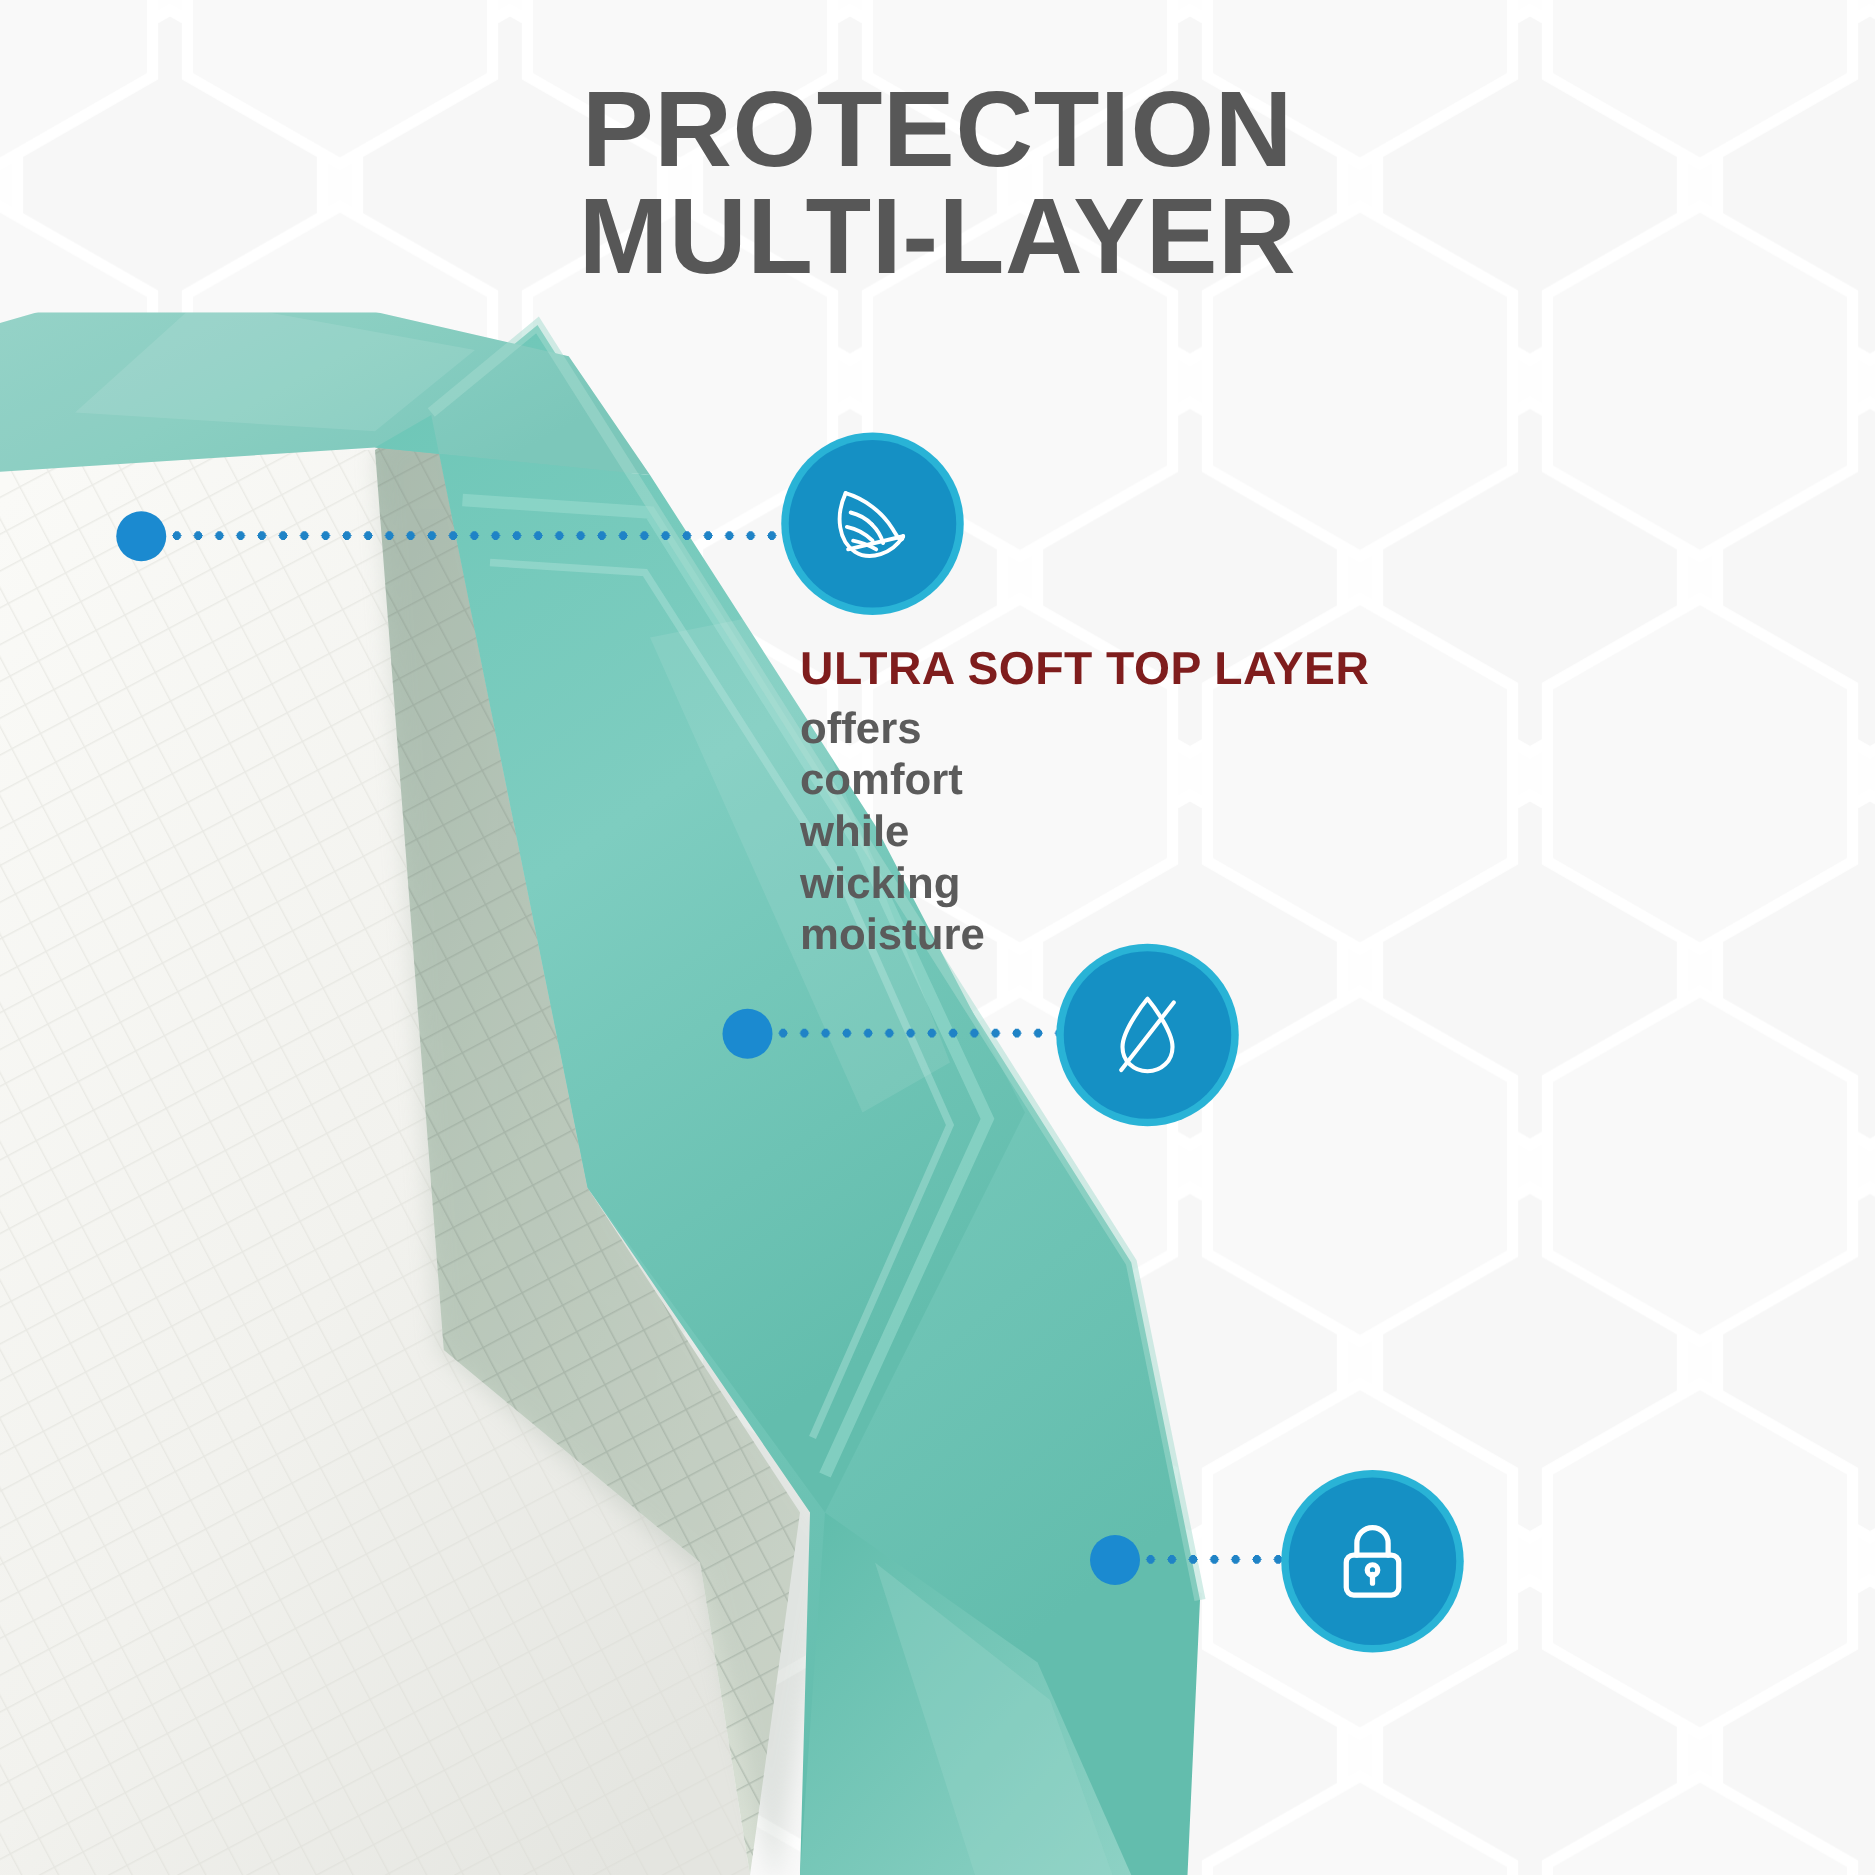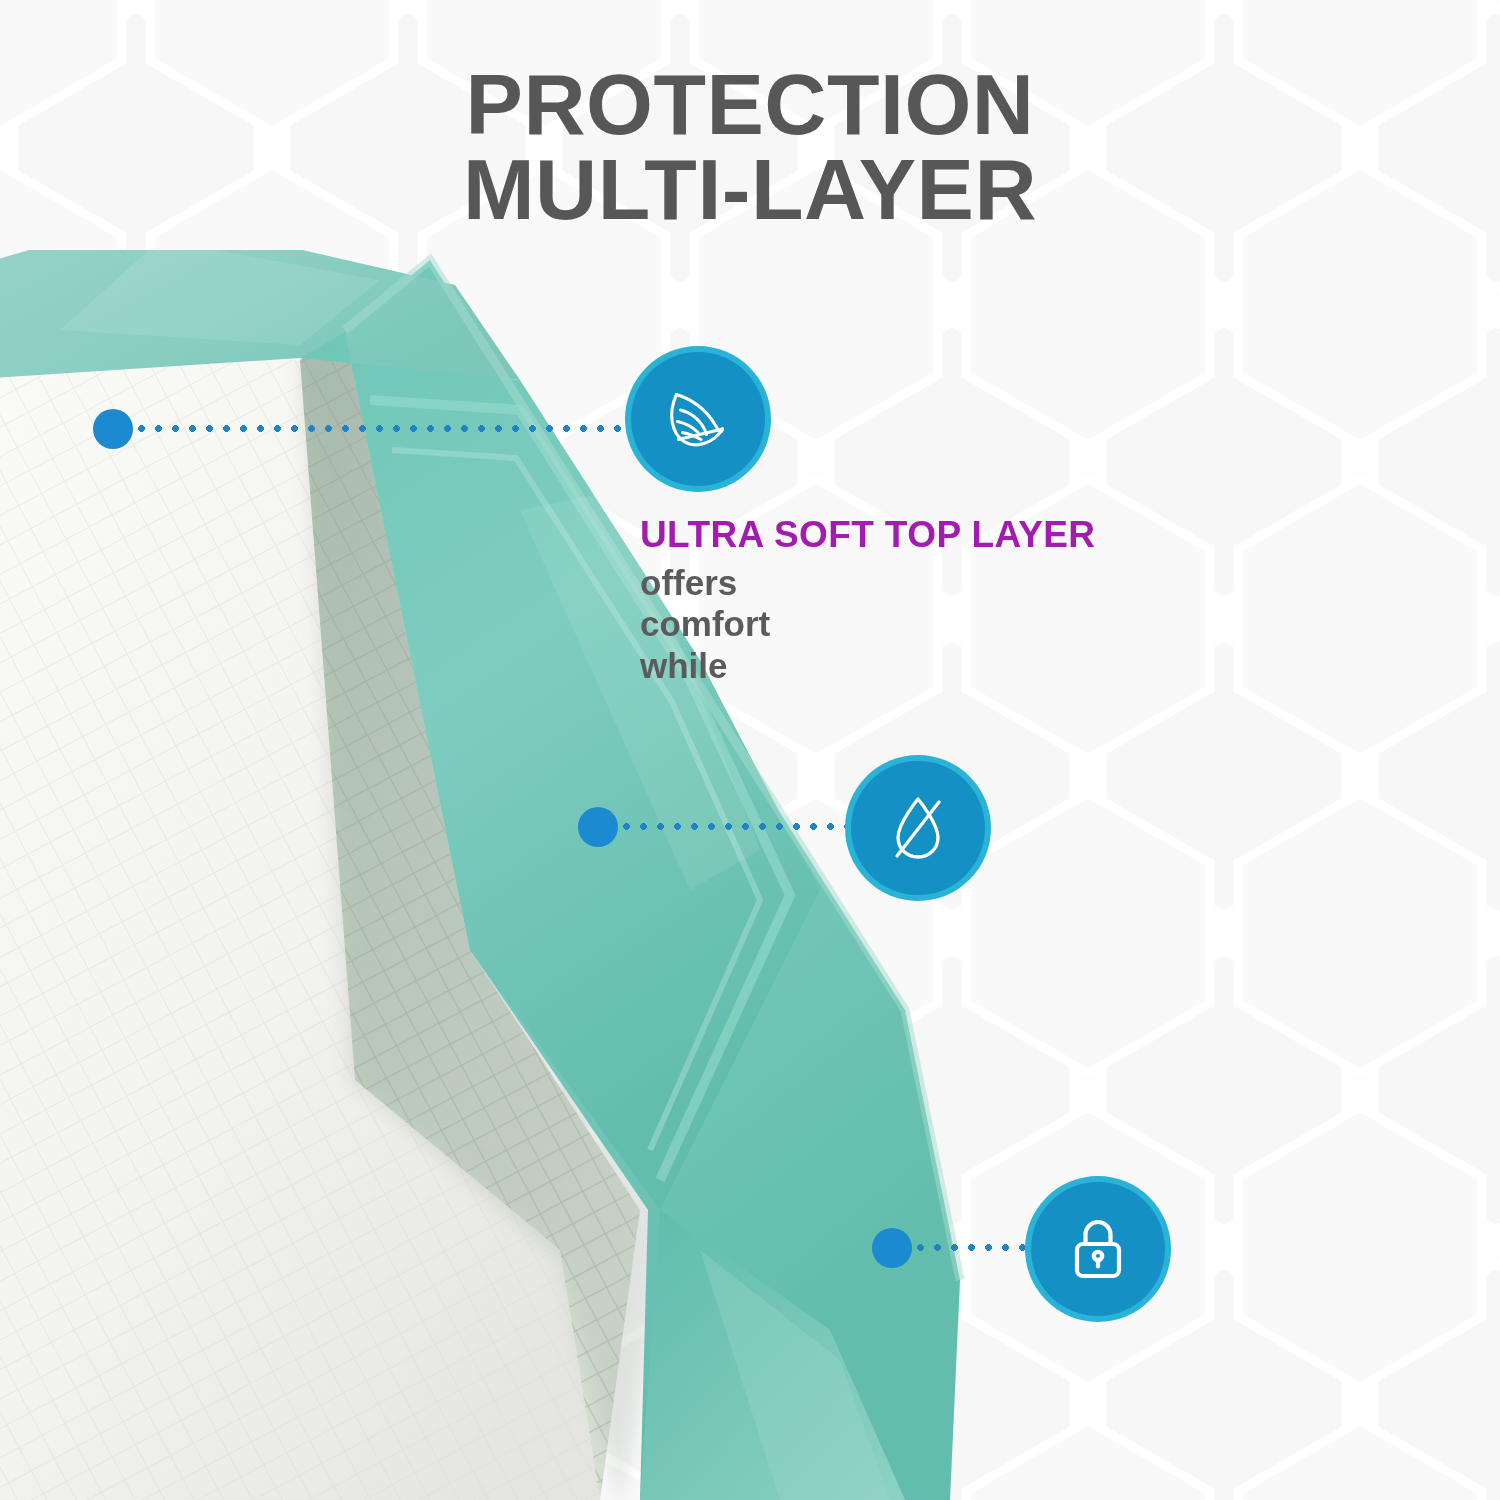--- a/index.html
+++ b/index.html
@@ -63,21 +63,21 @@
     position:absolute;
     left:6px;top:6px;right:6px;bottom:6px;
     border-radius:50%;
     background:#1590C4;
   }
   .badge svg{position:relative;z-index:2;}
 
   .headline{
     font-size:37px;
     font-weight:bold;
-    color:#a21caf;
+    color:#7f1d1d;
     letter-spacing:0.4px;
     white-space:nowrap;
   }
   .subline{
     font-size:35px;
     color:#5b5b5b;
     line-height:1.18;
     font-weight:bold;
   }
 
@@ -223,20 +223,21 @@
           <path d="M24.5 33 C31 34.5 37 38 41.5 42.5"></path>
           <path d="M21.5 44.5 C29 46 36.5 50 42 55.5"></path>
           <path d="M26.5 55.5 C33.5 57 40 59.5 45 62.5"></path>
           <path d="M41.5 42.5 C46 47 49 52 50.5 57.5"></path>
         </g>
       </svg>
     </div>
     <div class="headline" id="c1-head">ULTRA SOFT TOP LAYER</div>
     <div class="subline" id="c1-sub">
       <div>offers comfort while</div>
+      <div>wicking moisture</div>
     </div>
   </div>
 
   <div class="connector">
     <div class="node" id="c2-node"></div>
     <div class="dotline" id="c2-line"></div>
   </div>
 
   <div class="callout">
     <div class="badge" id="c2-badge">

